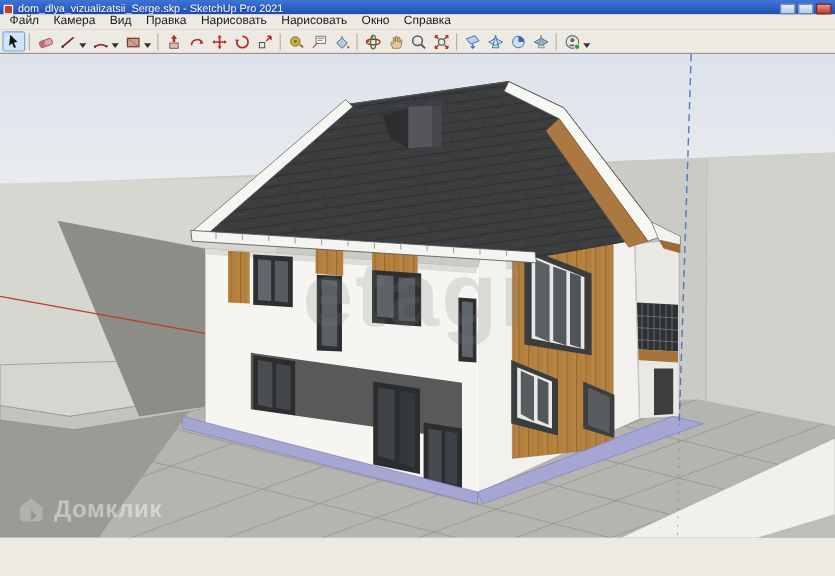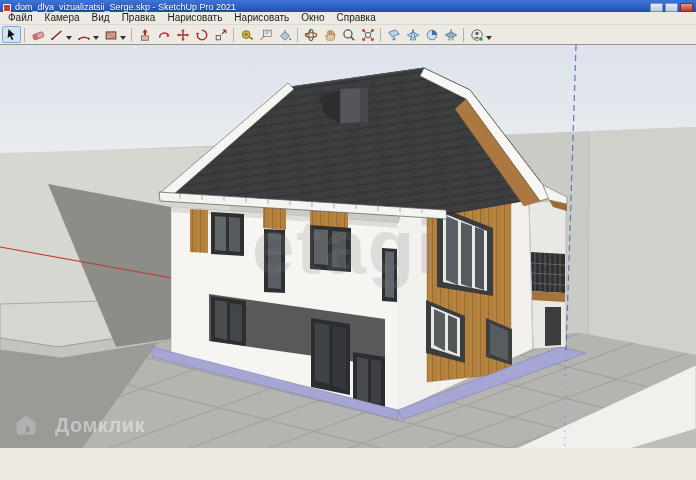--- a/index.html
+++ b/index.html
@@ -31,21 +31,21 @@
   .caret { width:0; height:0; border-left:3px solid transparent; border-right:3px solid transparent;
     border-top:4px solid #333; margin:6px 2px 0 0; flex:none; }
 
   .viewport { position:relative; width:696px; height:404px; border-top:1px solid #98958d;
     background:#f5f5f3; overflow:hidden; }
   .viewport svg.scene { position:absolute; left:0; top:0; width:696px; height:436px; }
 
   .wm-center { position:absolute; left:252px; top:158px; font-size:76px; font-weight:bold;
     letter-spacing:2px; color:rgba(125,125,125,0.20); pointer-events:none; }
   .wm-brand { position:absolute; left:14px; top:368px; display:flex; align-items:flex-end;
-    gap:17px; pointer-events:none; }
+    gap:7px; pointer-events:none; }
   .wm-brand svg { width:24px; height:24px; opacity:.55; }
   .wm-brand span { font-size:20px; font-weight:bold; letter-spacing:.5px;
     color:rgba(255,255,255,0.42); }
 </style>
 </head>
 <body>
 
 <div class="titlebar">
   <div class="app-ico"></div>
   <div class="t-text">dom_dlya_vizualizatsii_Serge.skp - SketchUp Pro 2021</div>

